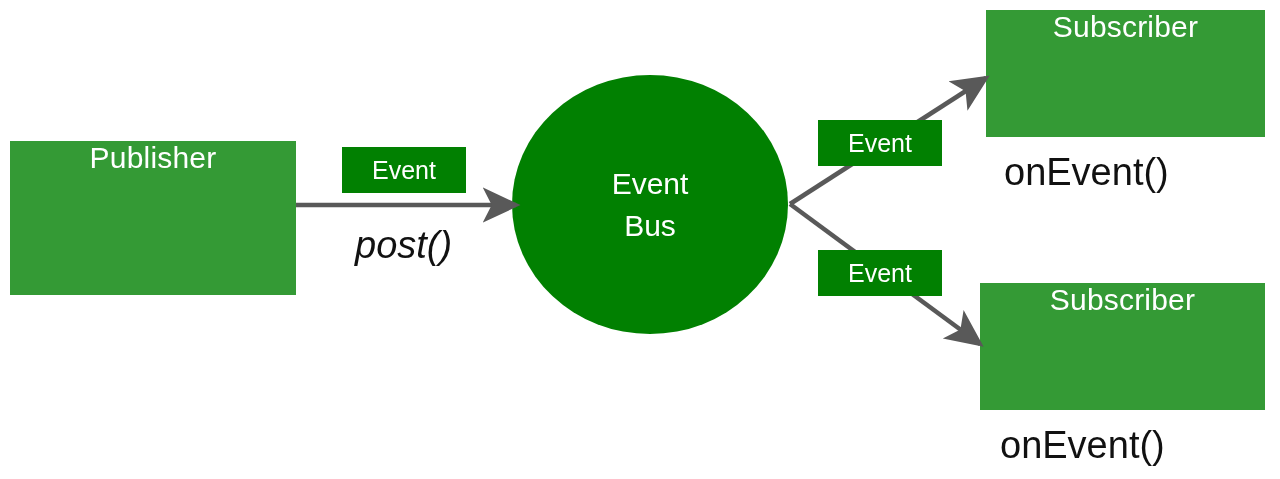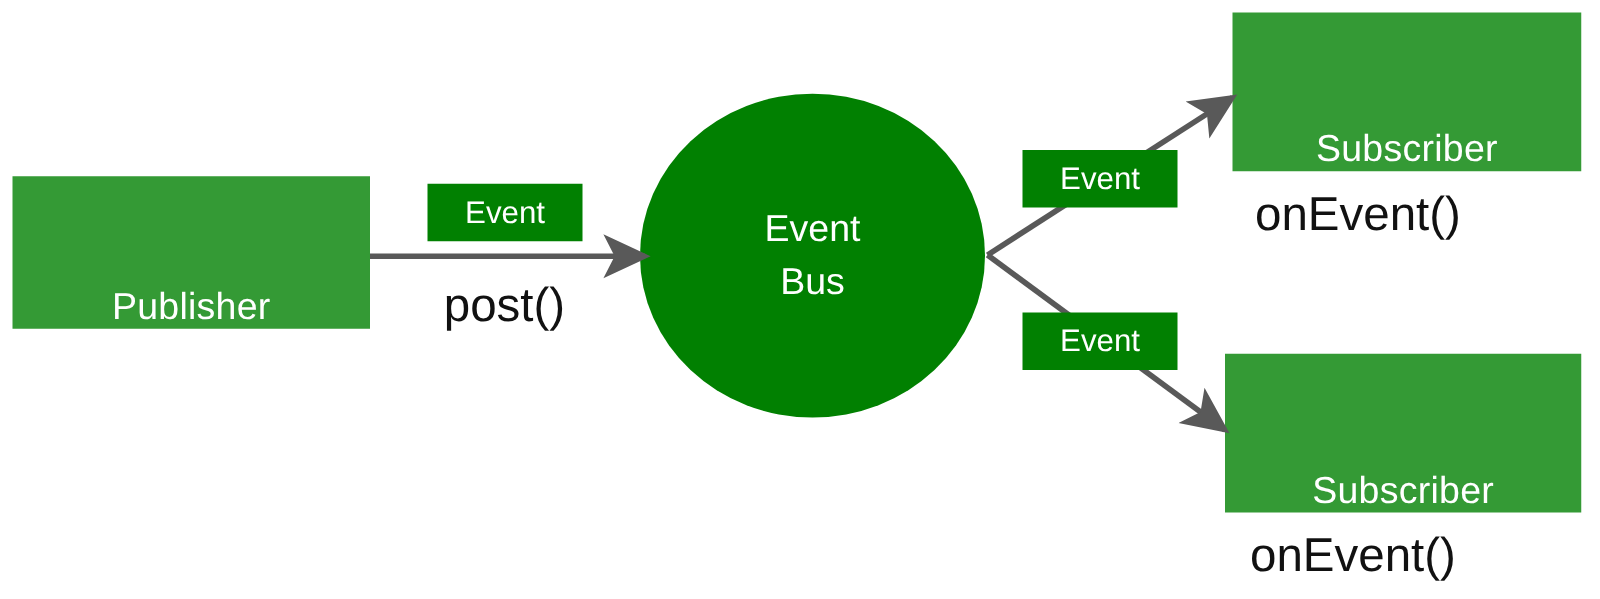--- a/index.html
+++ b/index.html
@@ -11,21 +11,21 @@
     position: relative;
     width: 1280px;
     height: 479px;
     background: #ffffff;
     overflow: hidden;
     font-family: "Liberation Sans", sans-serif;
   }
   .node-box {
     position: absolute;
     display: flex;
-    align-items: flex-end;
+    align-items: flex-start;
     justify-content: center;
     color: #ffffff;
     box-sizing: border-box;
   }
   .node-publisher,
   .node-subscriber {
     background: #349A35;
     font-size: 30px;
     font-weight: 400;
     letter-spacing: 0.2px;
@@ -82,29 +82,29 @@
       </marker>
     </defs>
 
     <line x1="296" y1="205" x2="516" y2="205" stroke="#595959" stroke-width="4.5" marker-end="url(#arrowhead)"></line>
 
     <line x1="790" y1="204" x2="986" y2="78" stroke="#595959" stroke-width="4.5" marker-end="url(#arrowhead)"></line>
 
     <line x1="790" y1="204" x2="980" y2="344" stroke="#595959" stroke-width="4.5" marker-end="url(#arrowhead)"></line>
   </svg>
 
-  <div class="node-box node-publisher" style="left:10px; top:141px; width:286px; height:122px;">
+  <div class="node-box node-publisher" style="left:10px; top:141px; width:286px; height:154px;">
     <span>Publisher</span>
   </div>
 
   <div class="event-chip" style="left:342px; top:147px; width:124px; height:46px;">
     <span>Event</span>
   </div>
 
-  <div class="plain-label" style="left:355px; top:224px;">
+  <div class="plain-label" style="left:355px; top:224px;font-style:italic;">
     <span>post()</span>
   </div>
 
   <div class="node-bus" style="left:512px; top:75px; width:276px; height:259px;">
     <span>Event</span>
     <span>Bus</span>
   </div>
 
   <div class="event-chip" style="left:818px; top:120px; width:124px; height:46px;">
     <span>Event</span>

